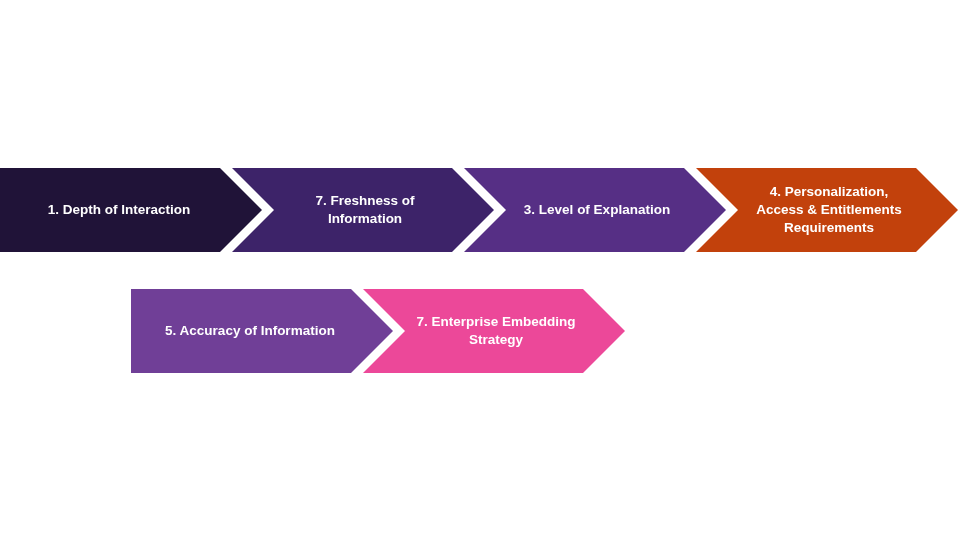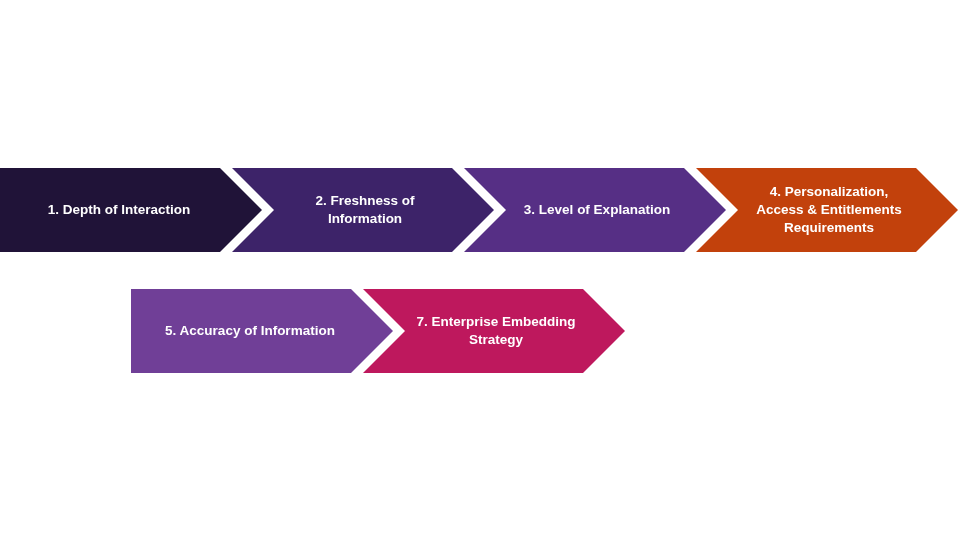--- a/index.html
+++ b/index.html
@@ -48,32 +48,32 @@
 </head>
 <body>
 
 <div class="canvas">
 
   <div class="chevron-row row-1">
     <div class="chevron first" style="background: rgb(32, 19, 56);">
       <span class="label">1. Depth of Interaction</span>
     </div>
     <div class="chevron" style="background: rgb(61, 35, 105);">
-      <span class="label">2.  Freshness of Information</span>
+      <span class="label">7.  Freshness of Information</span>
     </div>
     <div class="chevron" style="background: rgb(86, 47, 133); text-align: center;">
       <span class="label">3. Level of Explanation</span>
     </div>
     <div class="chevron" style="background: #c2410c;">
       <span class="label">4. Personalization, Access &amp; Entitlements Requirements</span>
     </div>
   </div>
 
   <div class="chevron-row row-2">
     <div class="chevron first" style="background: rgb(112, 63, 151);">
       <span class="label">5. Accuracy of Information</span>
     </div>
-    <div class="chevron" style="background: #be185d;">
+    <div class="chevron" style="background: #ec4899;">
       <span class="label">7. Enterprise Embedding Strategy</span>
     </div>
   </div>
 
 </div>
 
 </body></html>

